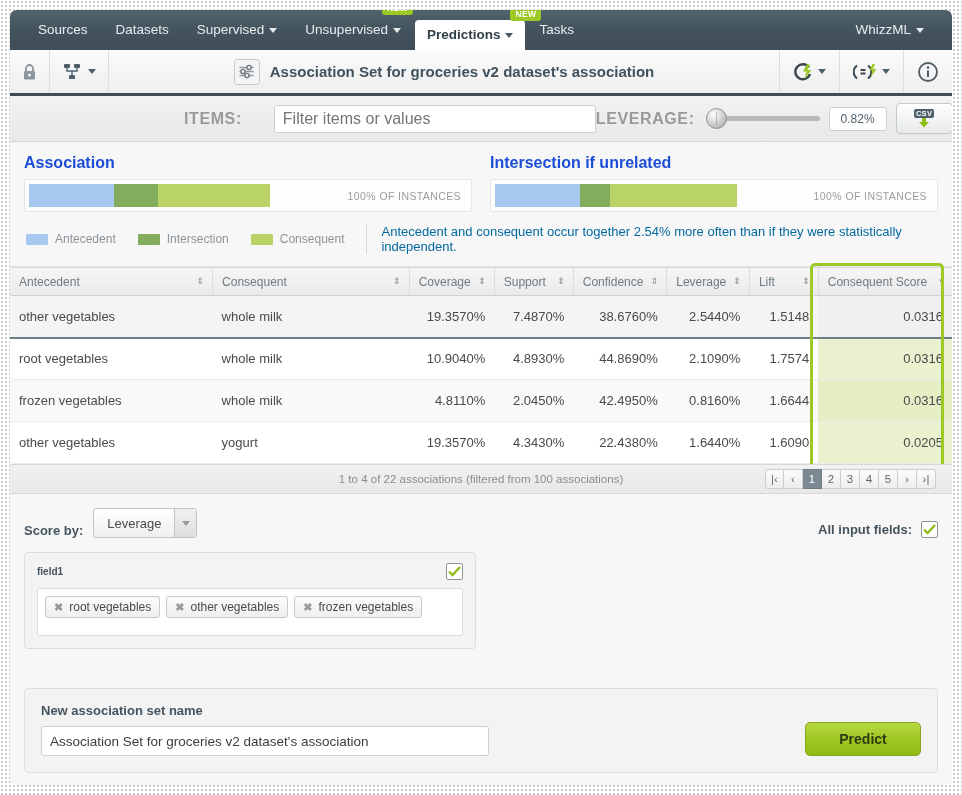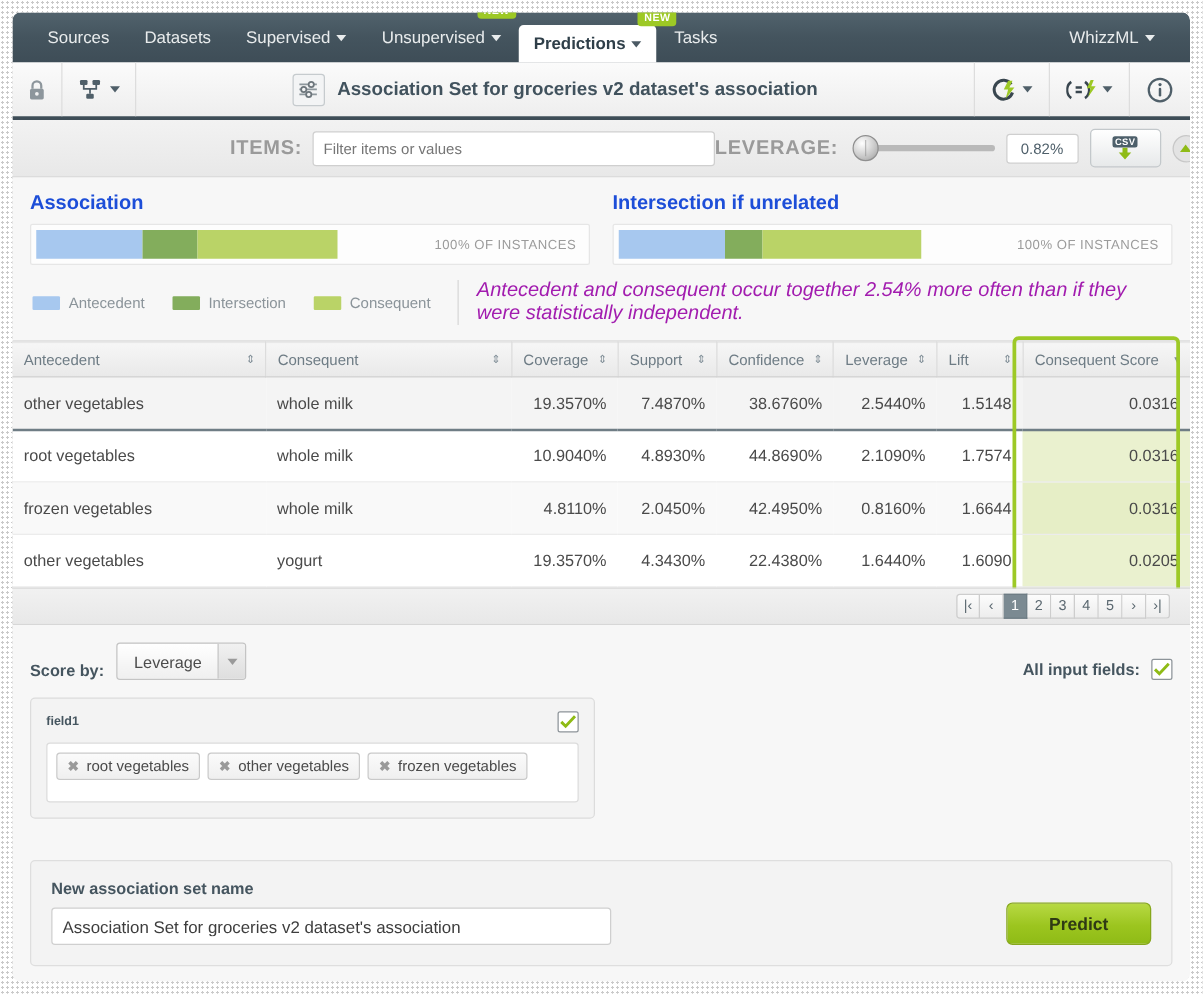--- a/index.html
+++ b/index.html
@@ -117,23 +117,24 @@
   }
   .fb-label {
     font-size: 16px; color: #9a9a9a; letter-spacing: .6px;
     margin-right: 8px;
     font-weight: bold;
   }
   .items-input {
     width: 322px; height: 28px;
     border: 1px solid #cfcfcf; border-radius: 3px;
     background: #ffffff;
-    font-size: 12px; color: #0c4a6e;
+    font-size: 16px; color: #0c4a6e;
     padding: 0 8px;
     font-family: "Liberation Sans", sans-serif;
+    margin-left: 24px;
   }
   .fb-left { margin-left: 160px; display: flex; align-items: center; }
   .fb-right { margin-left: auto; display: flex; align-items: center; gap: 9px; }
   .slider-track {
     width: 108px; height: 5px; border-radius: 3px;
     background: #b9b9b9; position: relative;
   }
   .slider-knob {
     position: absolute; left: -6px; top: -8px;
     width: 21px; height: 21px; border-radius: 50%;
@@ -190,21 +191,21 @@
   }
   .legend-row {
     display: flex; align-items: center;
     padding: 12px 0 12px 2px;
     gap: 10px;
   }
   .legend-item { display: flex; align-items: center; gap: 7px; margin-right: 12px; }
   .legend-swatch { width: 22px; height: 11px; border-radius: 1px; }
   .legend-label { font-size: 12px; color: #8b949a; }
   .legend-note {
-    font-size: 16px; color: #a21caf; font-style: italic;
+    font-size: 13px; color: #0369a1; 
     border-left: 1px solid #d8d8d8; padding-left: 14px;
   }
 
   
   .table-wrap { position: relative; background: #ffffff; }
   table { width: 100%; border-collapse: collapse; }
   thead th {
     background: linear-gradient(to bottom, #f6f6f6, #e9e9e9);
     border-bottom: 1px solid #cfcfcf;
     border-right: 1px solid #dcdcdc;
@@ -619,20 +620,21 @@
           <td class="num">1.6090</td>
           <td class="score">0.0205</td>
         </tr>
       </tbody>
     </table>
 
     <div class="score-highlight" style="left:800px; top:-4px; width:134px; height:212px;"></div>
   </div>
 
   <div class="pager">
+    <div class="pager-info">1 to 4 of 22 associations (filtered from 100 associations)</div>
     <div class="pager-nav">
       <div class="pg">|‹</div>
       <div class="pg">‹</div>
       <div class="pg cur">1</div>
       <div class="pg">2</div>
       <div class="pg">3</div>
       <div class="pg">4</div>
       <div class="pg">5</div>
       <div class="pg">›</div>
       <div class="pg">›|</div>

